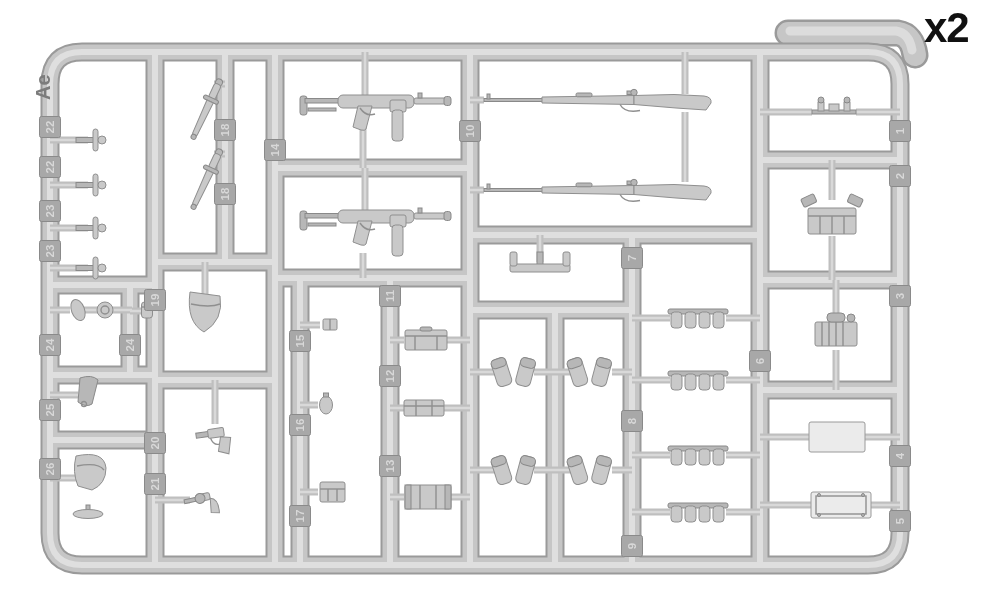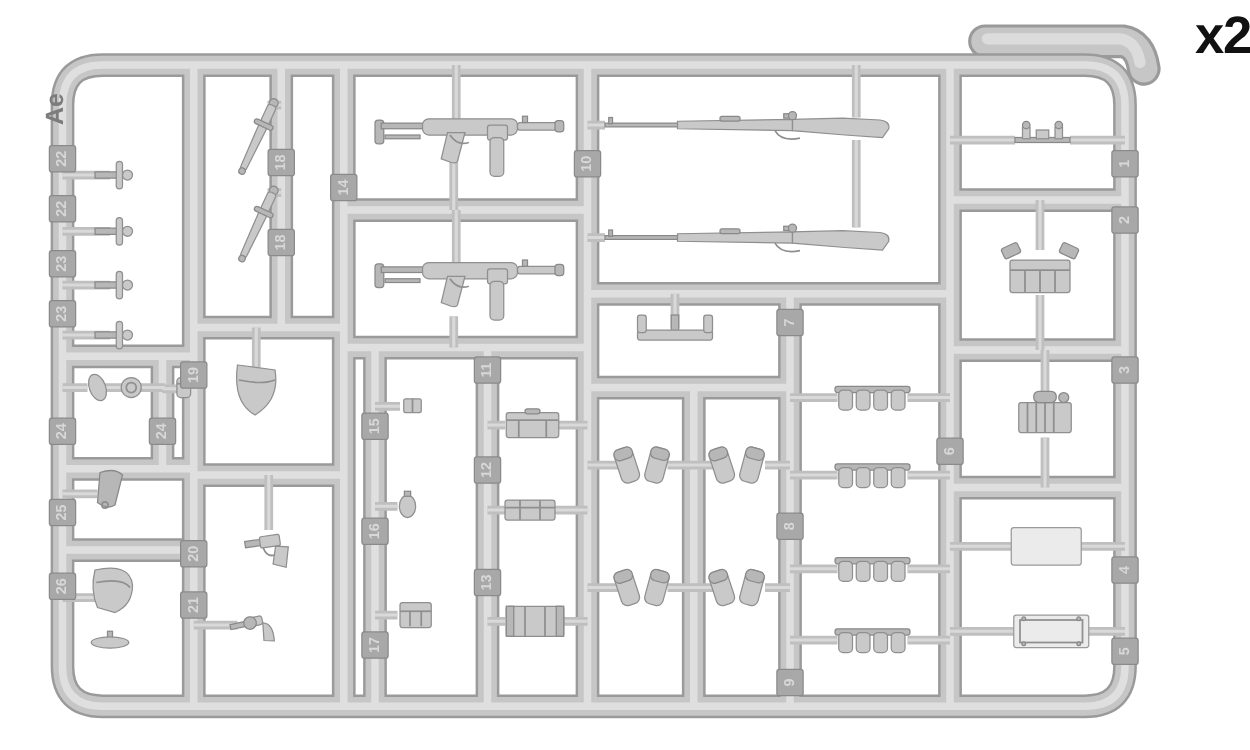--- a/index.html
+++ b/index.html
@@ -1,19 +1,19 @@
 <!DOCTYPE html>
 <html><head>
 <meta charset="utf-8">
 <style>
   html,body{margin:0;padding:0;background:#ffffff;}
   .stage{position:relative;width:1000px;height:600px;background:#ffffff;overflow:hidden;
          font-family:"Liberation Sans", sans-serif;}
   .x2-label{position:absolute;top:4px;left:924px;font-size:42px;font-weight:bold;
-            color:#111111;letter-spacing:-1px;margin-left:32px;}
+            color:#111111;letter-spacing:-1px;}
   
   .run-outline{fill:none;stroke:#9a9a9a;stroke-width:19;}
   .run-body{fill:none;stroke:#c6c6c6;stroke-width:15;}
   .run-hi{fill:none;stroke:#dfdfdf;stroke-width:6;}
   .tab-outline{fill:none;stroke:#9a9a9a;stroke-width:27;stroke-linecap:round;}
   .tab-body{fill:none;stroke:#c6c6c6;stroke-width:22;stroke-linecap:round;}
   .tab-hi{fill:none;stroke:#dcdcdc;stroke-width:9;stroke-linecap:round;}
   .stub-body{fill:none;stroke:#bfbfbf;stroke-width:7;}
   .stub-hi{fill:none;stroke:#d9d9d9;stroke-width:2.5;}
   

